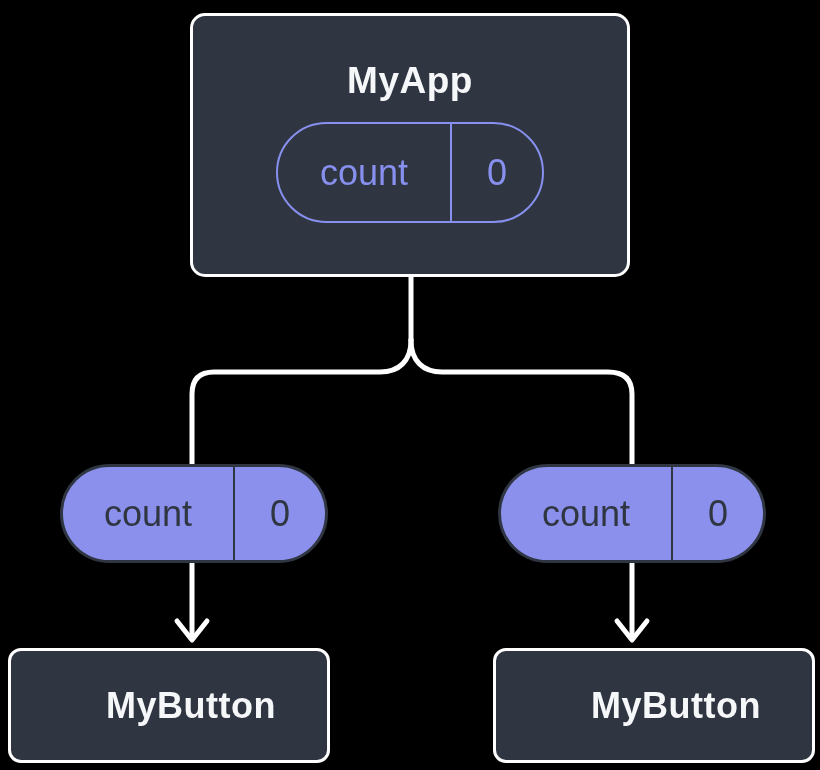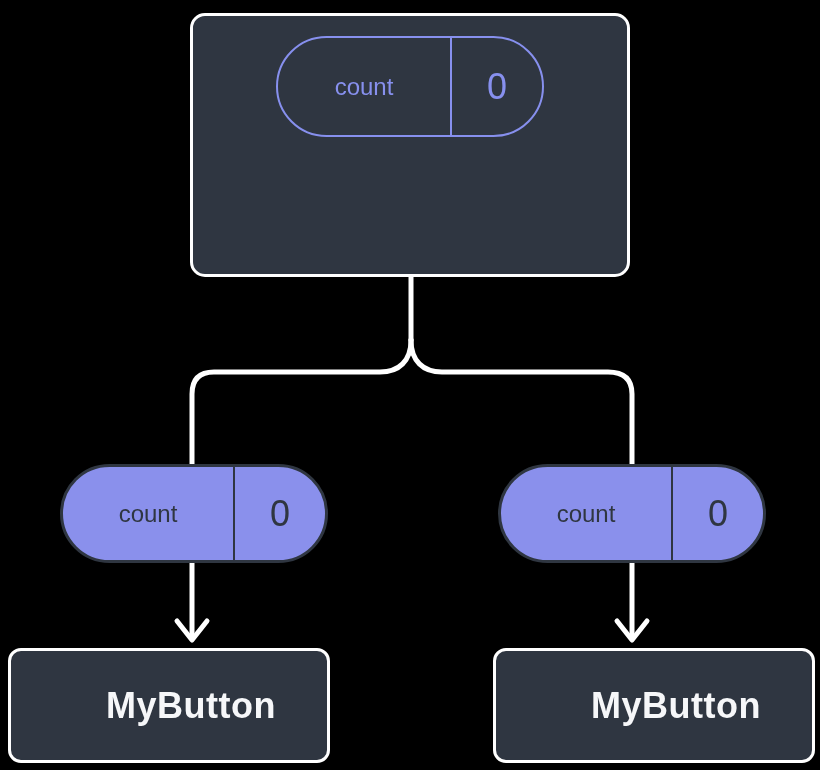--- a/index.html
+++ b/index.html
@@ -58,21 +58,21 @@
     width: 268px; height: 99px;
     background: var(--pill-fill, #8A90EC);
     border: 3px solid var(--pill-dark, #2F3641);
     color: var(--pill-dark, #2F3641);
   }
   .pill-left  { left: 60px;  top: 464px; }
   .pill-right { left: 498px; top: 464px; }
   .pill-label {
     flex: 0 0 170px;
     display: flex; align-items: center; justify-content: center;
-    font-size: 24px;
+    font-size: 36px;
   }
   .pill-outline .pill-label { flex-basis: 172px; }
   .pill-divider { width: 0; border-left: 2.5px solid currentColor; }
   .pill-value {
     flex: 1;
     display: flex; align-items: center; justify-content: center;
     font-size: 36px;
   }
   .node-leaf {
     width: 322px; height: 115px;
@@ -90,20 +90,21 @@
 
   <svg class="connectors" width="820" height="770" viewBox="0 0 820 770">
     <path class="cpath" d="M411 276 L411 340"></path>
     <path class="cpath" d="M411 340 C411 361 399 372 380 372 L214 372 Q192 372 192 394 L192 636"></path>
     <path class="cpath" d="M411 340 C411 361 423 372 442 372 L608 372 Q632 372 632 394 L632 636"></path>
     <polyline class="cpath" points="177,621 192,640 207,621"></polyline>
     <polyline class="cpath" points="617,621 632,640 647,621"></polyline>
   </svg>
 
   <div class="node node-root">
+    <div class="node-title">MyApp</div>
     <div class="pill pill-outline">
       <div class="pill-label">count</div>
       <div class="pill-divider"></div>
       <div class="pill-value">0</div>
     </div>
   </div>
 
   <div class="pill pill-solid pill-left">
     <div class="pill-label">count</div>
     <div class="pill-divider"></div>

